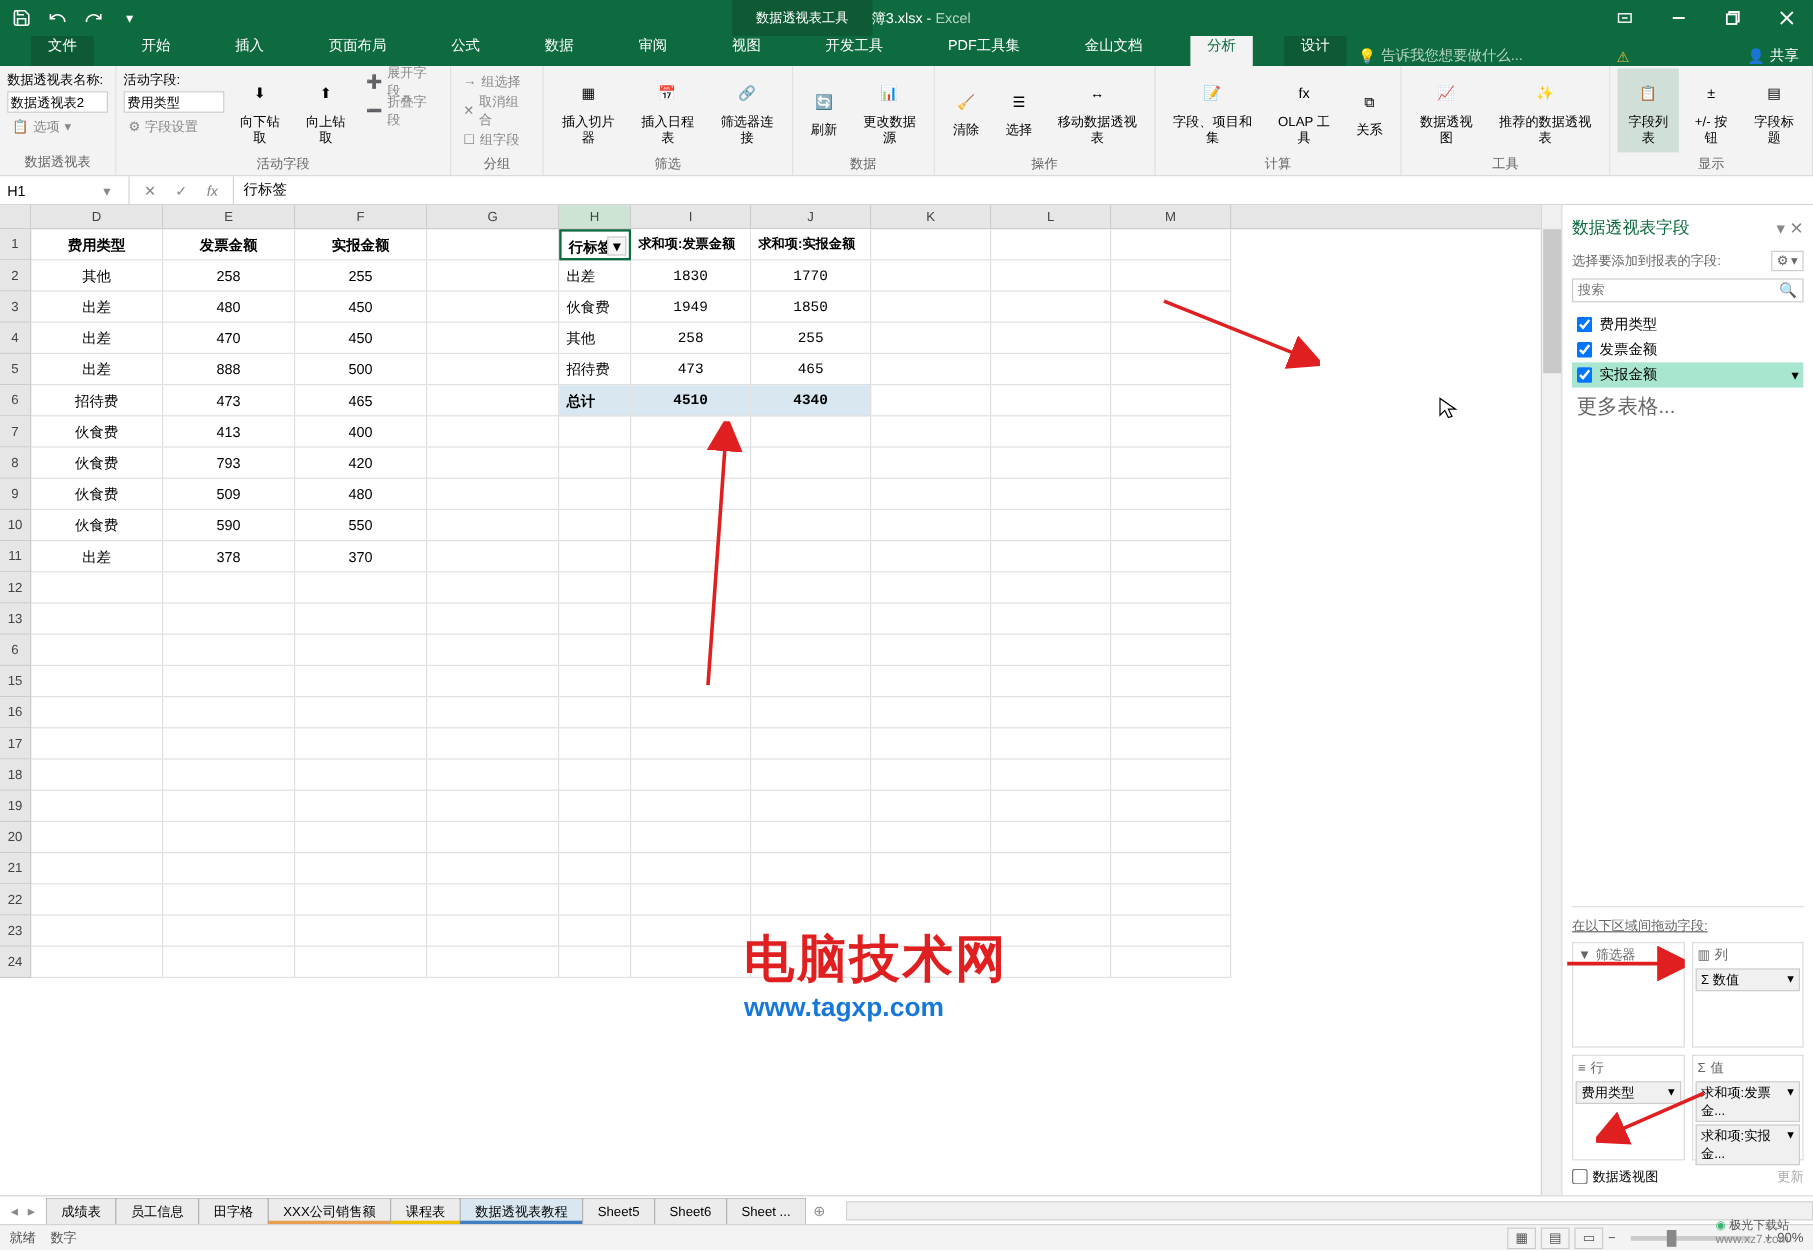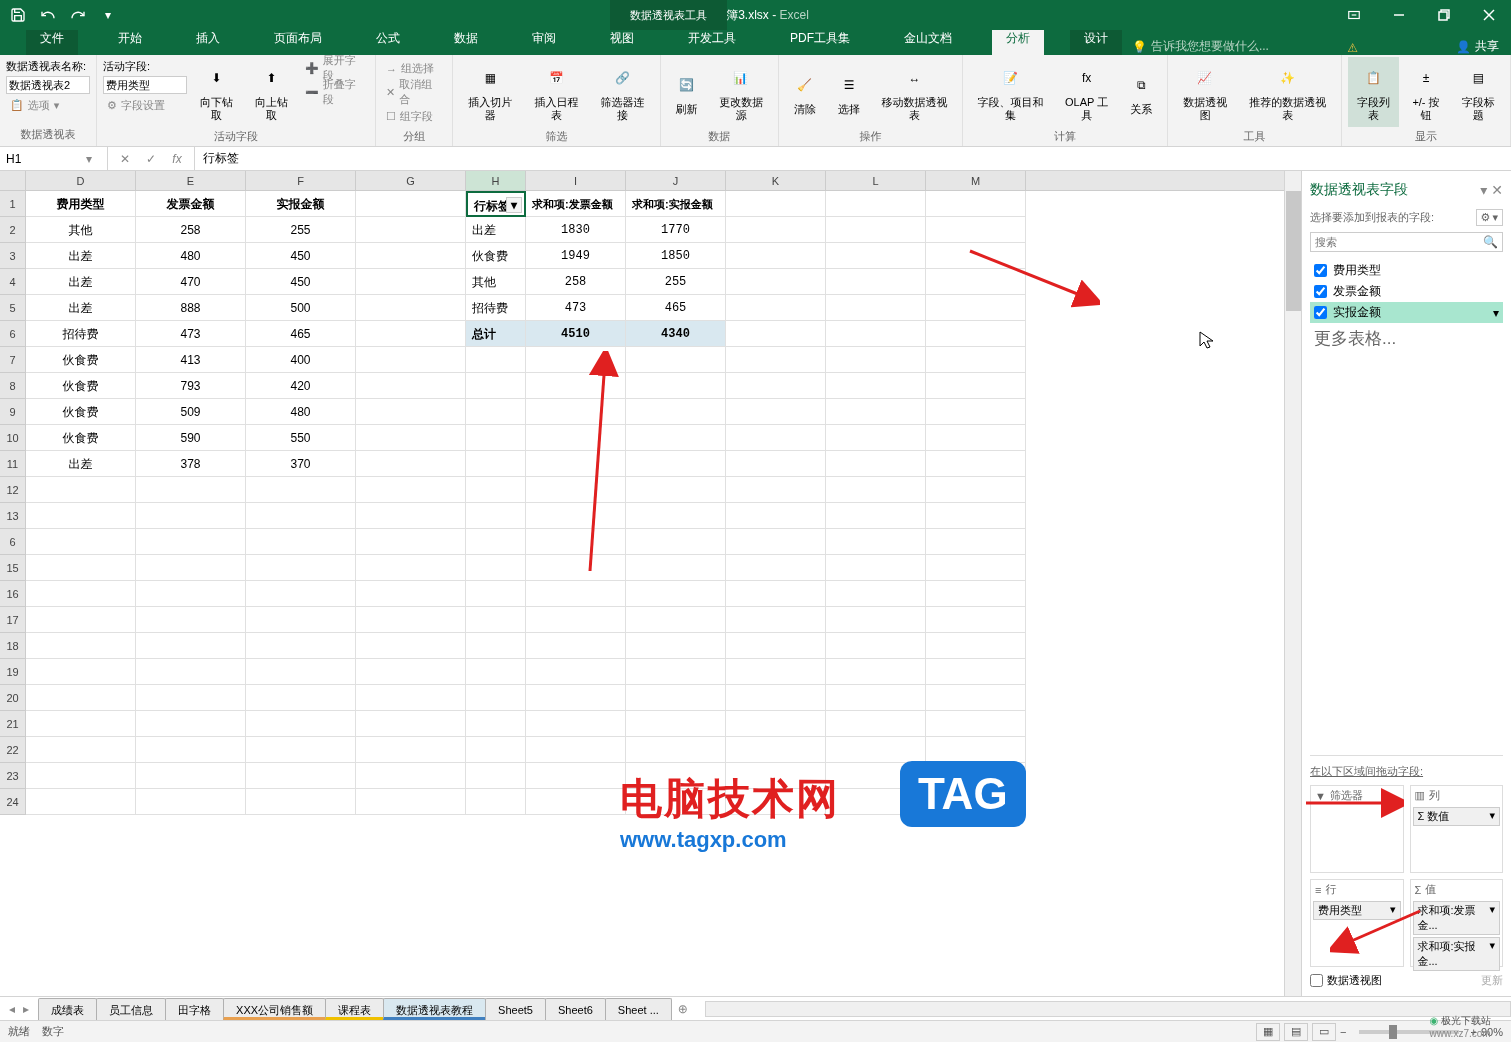--- a/index.html
+++ b/index.html
@@ -714,23 +714,20 @@
       <line x1="30" y1="220" x2="45" y2="10" stroke="#e02020" stroke-width="3" marker-end="url(#ah1)"></line>
     </svg>
     <svg class="arrow" style="left:960px;top:60px" width="140" height="80">
       <line x1="10" y1="20" x2="130" y2="68" stroke="#e02020" stroke-width="3" marker-end="url(#ah1)"></line>
     </svg>
 
     <div class="watermark" style="left:620px;top:600px">
       <div class="wm-text">电脑技术网</div>
       <div class="wm-url">www.tagxp.com</div>
     </div>
-    <div class="watermark" style="left:900px;top:590px">
-      <div class="tag-box">TAG</div>
-    </div>
   </div>
 
   <div class="vscroll">
       <div class="vscroll-thumb"></div>
     </div>
 
   <div class="field-pane">
     <div class="field-pane-title">
       <span>数据透视表字段</span>
       <span style="color:#888">▾ ✕</span>

